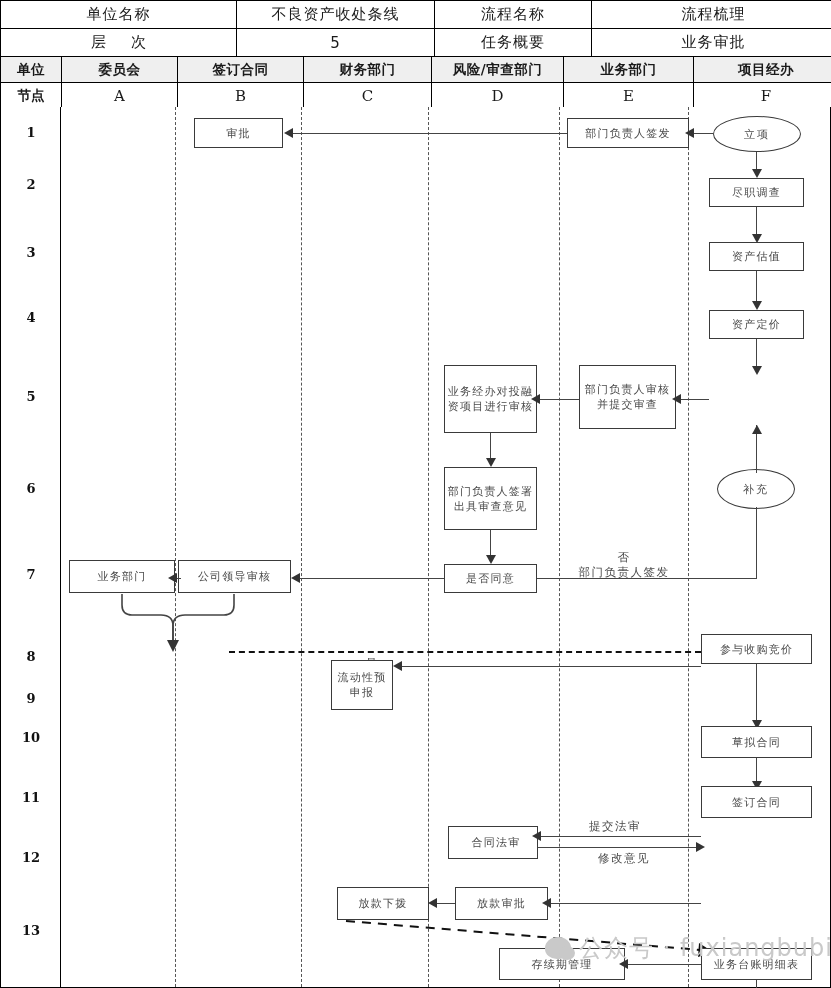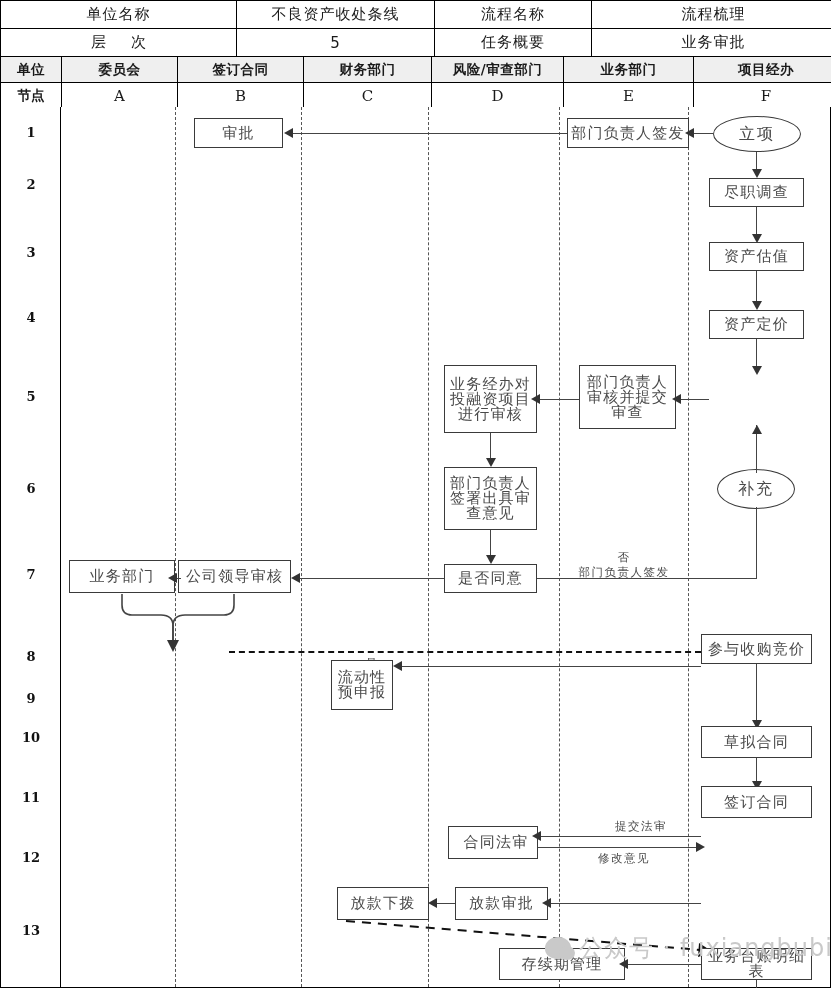--- a/index.html
+++ b/index.html
@@ -99,34 +99,34 @@
   
   .node{
     position:absolute;
     box-sizing:border-box;
     border:1.5px solid #3a3a3a;
     background:#fff;
     display:flex;
     align-items:center;
     justify-content:center;
     text-align:center;
-    font-size:15px;
+    font-size:11px;
     line-height:15px;
     letter-spacing:1.2px;
     color:#4a4a4a;
     padding:1px 2px;
   }
   .ellipse{
     position:absolute;
     box-sizing:border-box;
     border:1.4px solid #3a3a3a;
     border-radius:50%;
     background:#fff;
     display:flex;align-items:center;justify-content:center;
-    font-size:16px;letter-spacing:2px;color:#4a4a4a;
+    font-size:11px;letter-spacing:2px;color:#4a4a4a;
   }
 
   
   .ln{position:absolute;background:#444;}
   .lnh{height:1.4px;}
   .lnv{width:1.4px;}
 
   .arw{position:absolute;width:0;height:0;}
   .arw-l{border-top:5px solid transparent;border-bottom:5px solid transparent;border-right:9px solid #333;}
   .arw-r{border-top:5px solid transparent;border-bottom:5px solid transparent;border-left:9px solid #333;}
@@ -323,21 +323,21 @@
     <div class="arw arw-d" style="left:751px;top:613px;"></div>
 
     <div class="node" style="left:330px;top:553px;width:62px;height:50px;">流动性预申报</div>
 
     <div class="node" style="left:700px;top:619px;width:111px;height:32px;">草拟合同</div>
 
     <div class="node" style="left:447px;top:719px;width:90px;height:33px;padding-left:8px;">合同法审</div>
 
     <div class="ln lnh" style="left:537px;top:729px;width:163px;"></div>
     <div class="arw arw-l" style="left:531px;top:724px;"></div>
-    <div class="edgelabel" style="left:640px;top:712px;">提交法审</div>
+    <div class="edgelabel" style="left:614px;top:712px;">提交法审</div>
 
     <div class="ln lnh" style="left:537px;top:740px;width:163px;"></div>
     <div class="arw arw-r" style="left:695px;top:735px;"></div>
     <div class="edgelabel" style="left:623px;top:744px;">修改意见</div>
 
     <div class="ln lnv" style="left:755px;top:651px;height:28px;"></div>
     <div class="arw arw-d" style="left:751px;top:674px;"></div>
 
     <div class="node" style="left:700px;top:679px;width:111px;height:32px;">签订合同</div>
 

